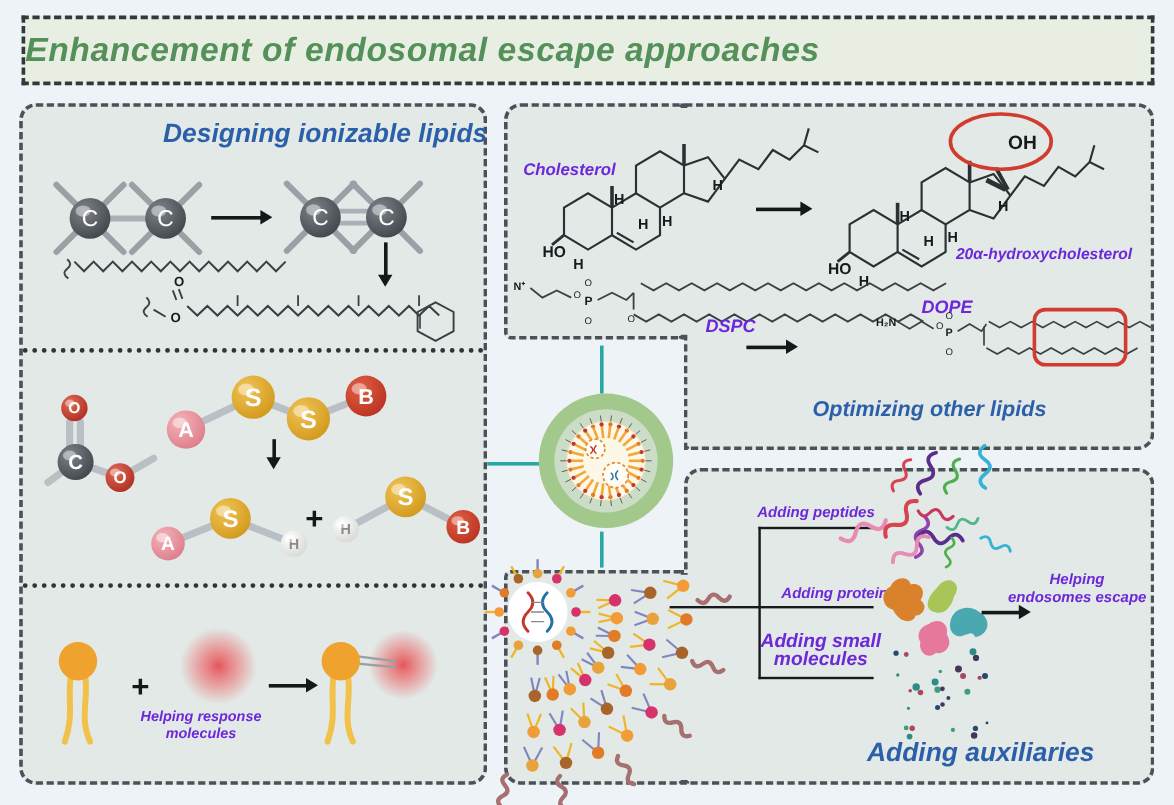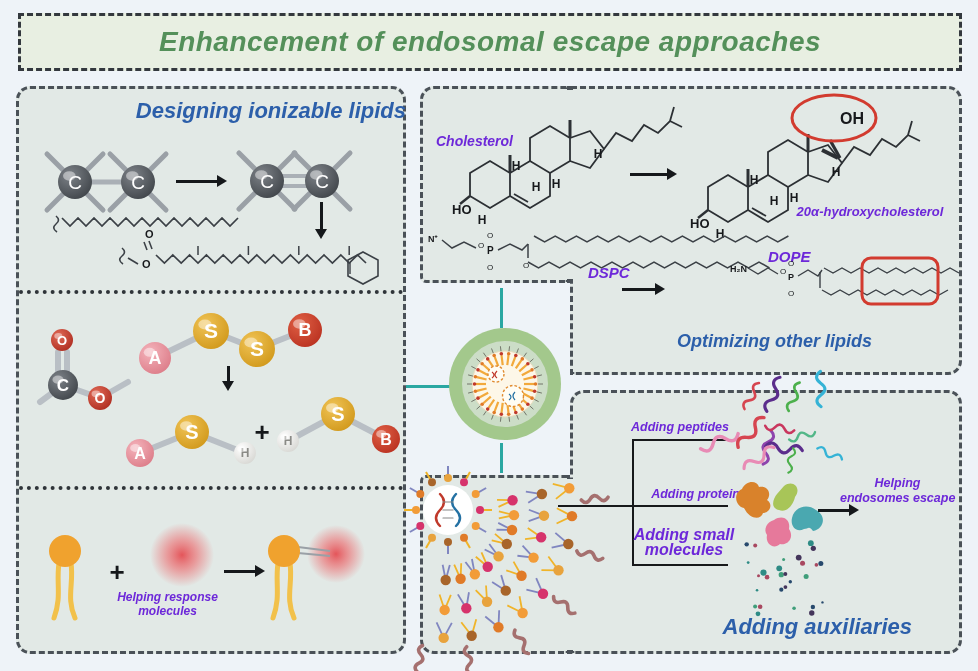--- a/index.html
+++ b/index.html
@@ -9,21 +9,21 @@
     font-family:"Liberation Sans", sans-serif;
   }
   .abs{position:absolute;}
   .panel{
     position:absolute;background:#e2e9e6;border:3px dashed #4a5158;box-sizing:border-box;
   }
   .patch{position:absolute;background:#e2e9e6;}
   .title-box{
     position:absolute;left:18px;top:13px;width:944px;height:58px;box-sizing:border-box;
     background:#e8efe2;border:3px dashed #33383e;
-    display:flex;align-items:center;justify-content:center;
+    display:flex;align-items:center;justify-content:flex-start;
   }
   .title-text{
     color:#54905a;font-size:28px;font-weight:bold;font-style:italic;letter-spacing:.5px;
   }
   .blue-heading{
     position:absolute;color:#2c5faa;font-weight:bold;font-style:italic;text-align:right;
   }
   .chem-label{
     position:absolute;color:#6d28d9;font-weight:bold;font-style:italic;text-align:center;white-space:nowrap;
   }

